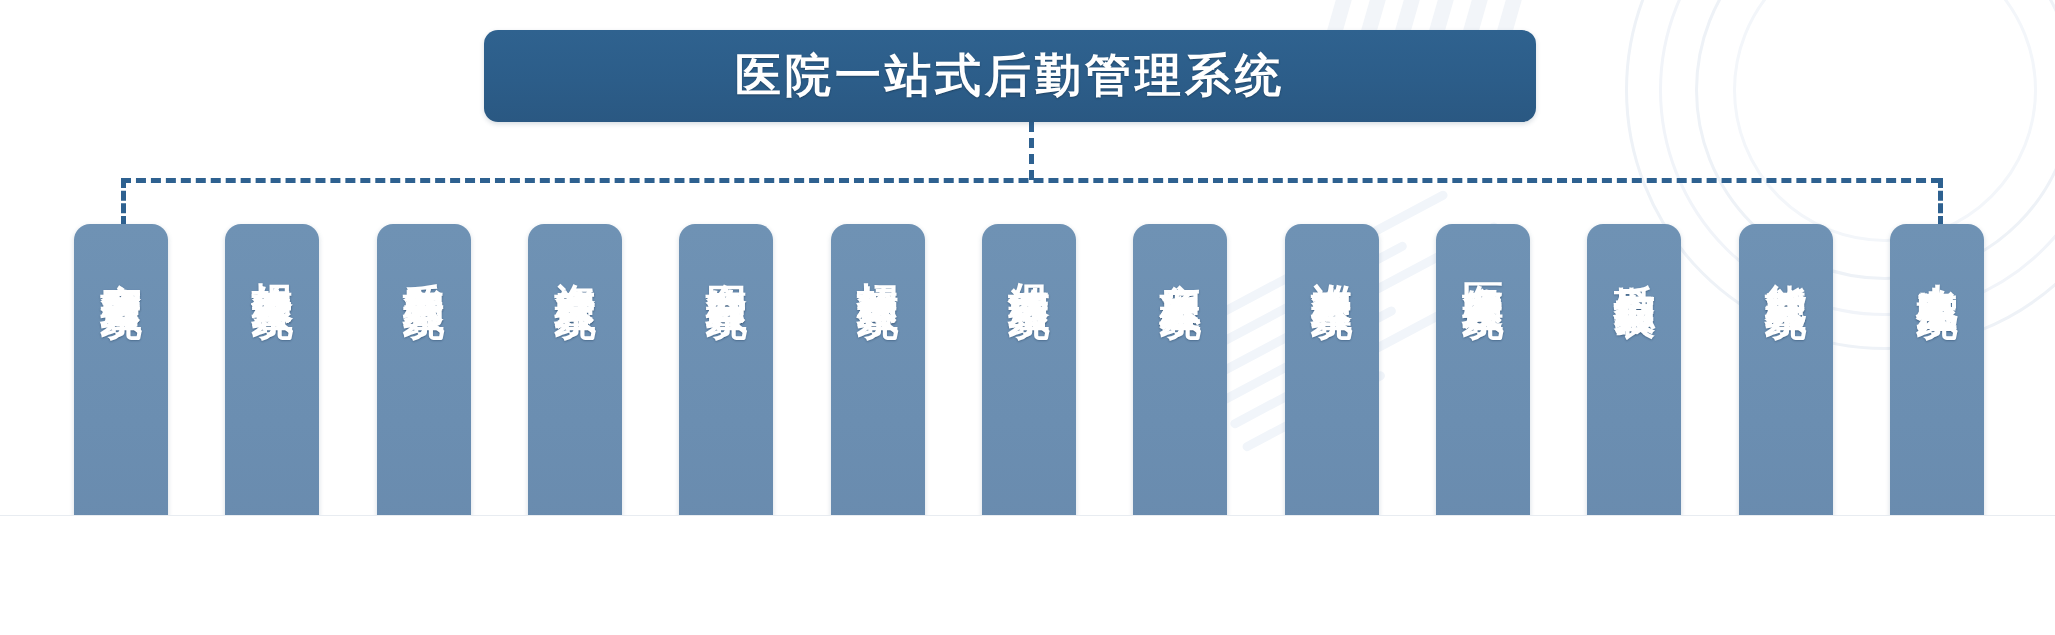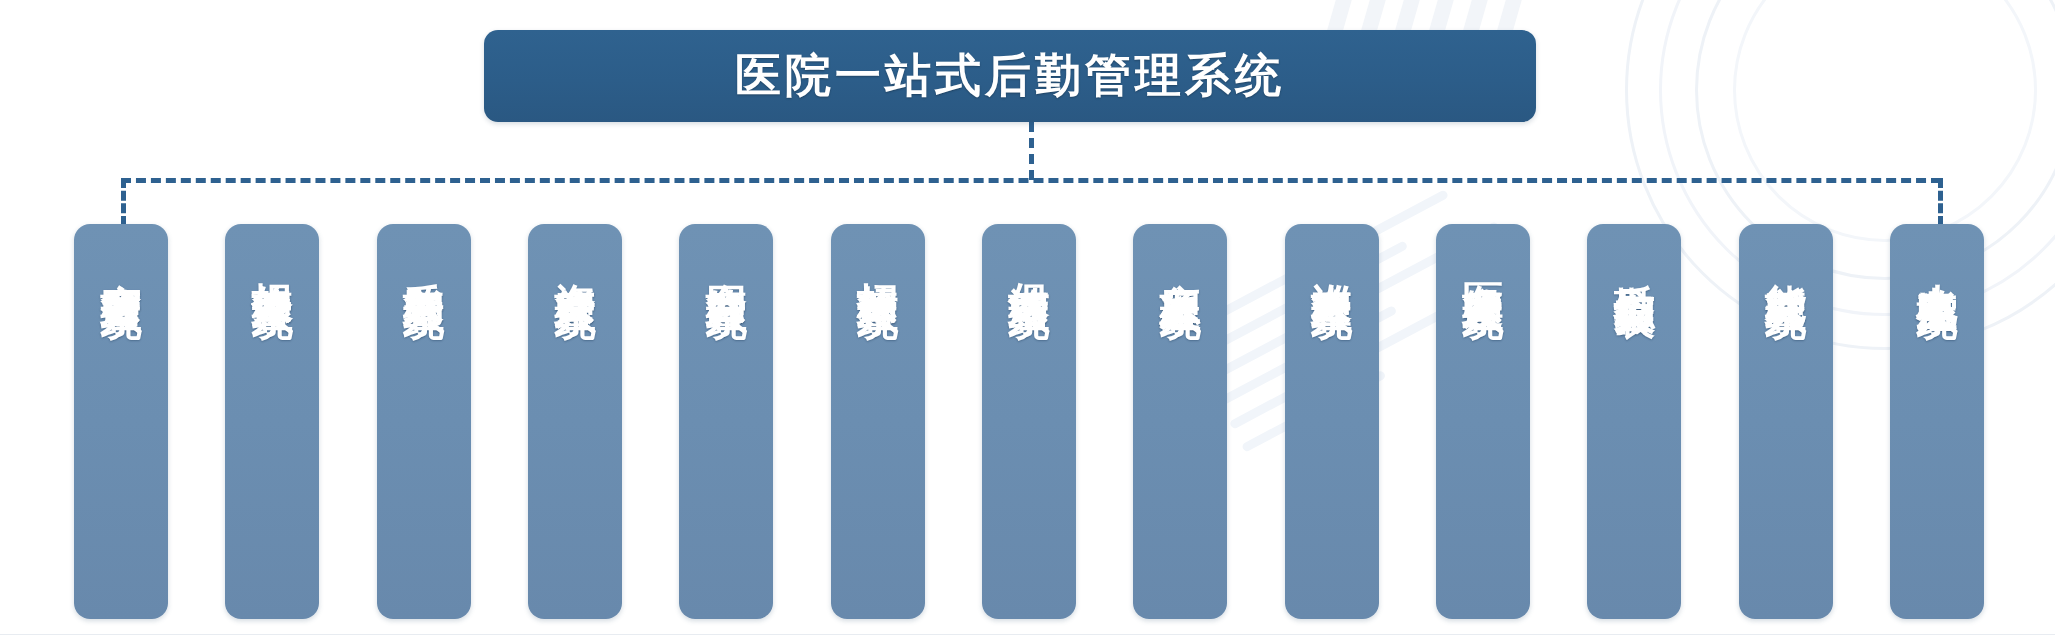--- a/index.html
+++ b/index.html
@@ -8,21 +8,21 @@
     padding: 0;
     background: #ffffff;
   }
   body {
     font-family: "DejaVu Sans", "Liberation Sans", sans-serif;
   }
 
   #stage {
     position: relative;
     width: 2055px;
-    height: 635px;
+    height: 516px;
     background: #ffffff;
     overflow: hidden;
   }
 
   
   .watermark {
     position: absolute;
     pointer-events: none;
     z-index: 0;
   }

